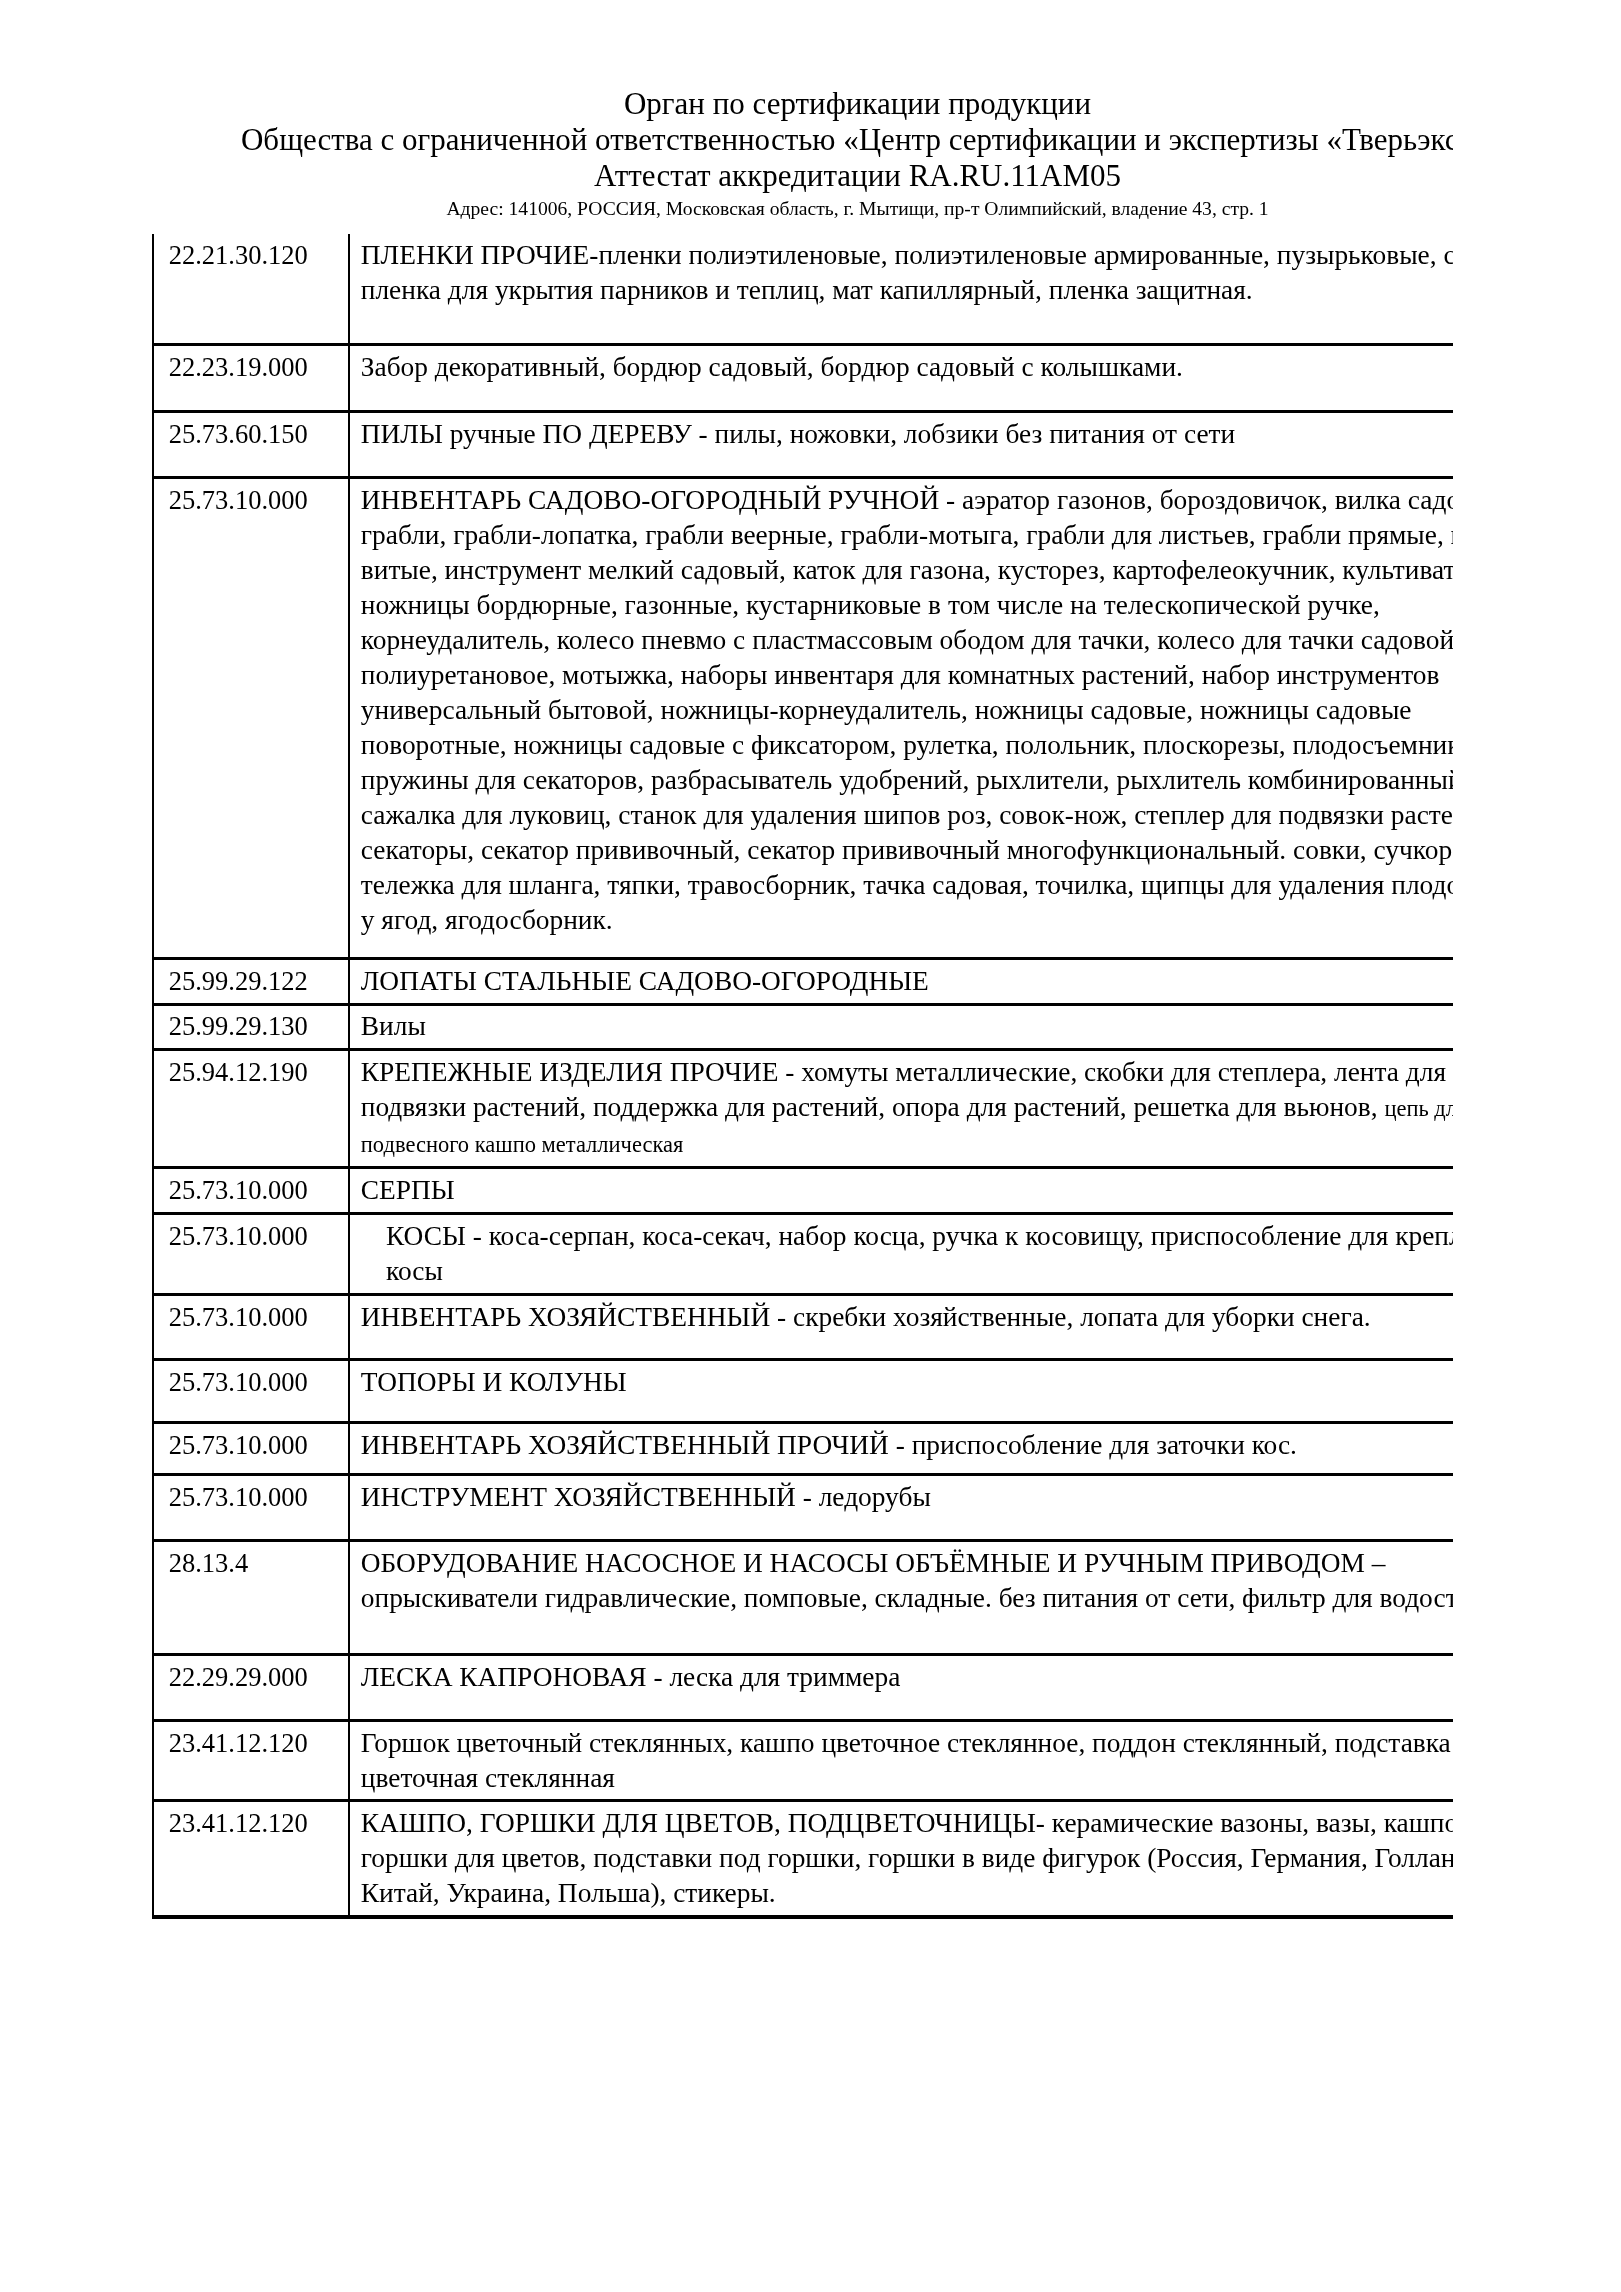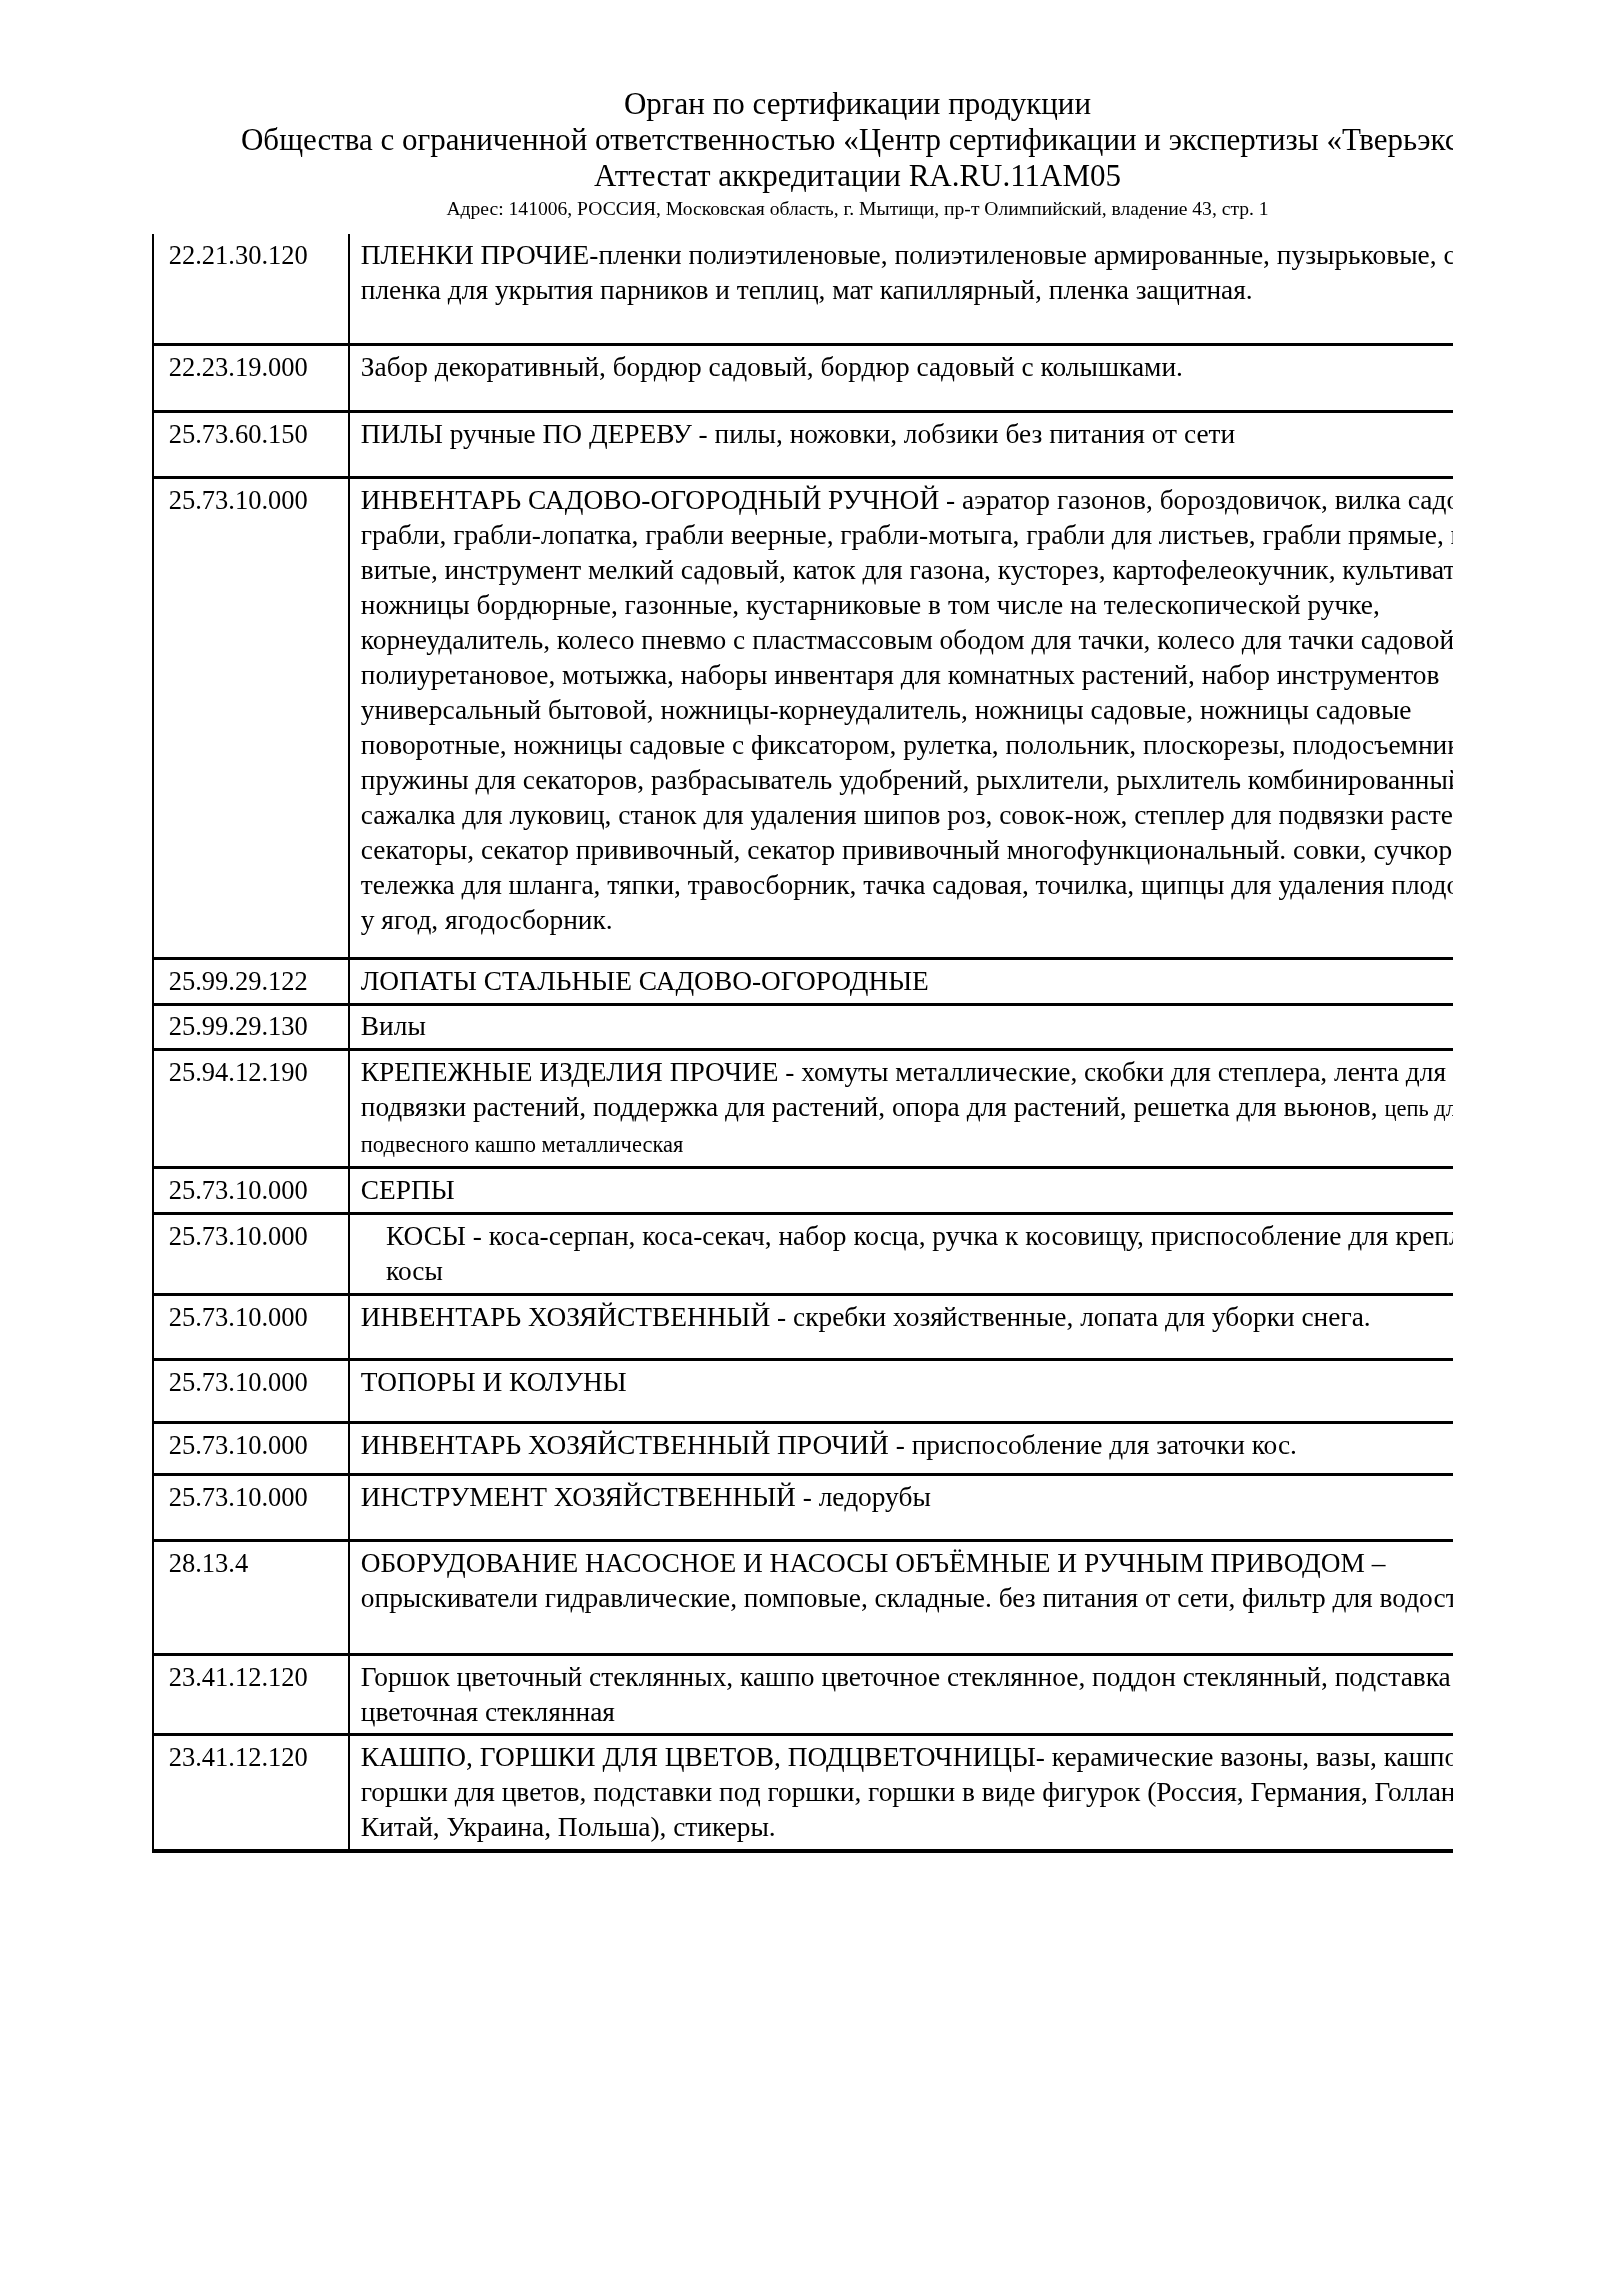--- a/index.html
+++ b/index.html
@@ -137,20 +137,24 @@
         </tr>
         <tr>
           <td class="code" style="height: 66px;">25.73.10.000</td>
           <td class="desc" style="height: 66px;"><span>ИНСТРУМЕНТ ХОЗЯЙСТВЕННЫЙ - ледорубы</span></td>
         </tr>
         <tr>
           <td class="code" style="height: 114px;">28.13.4</td>
           <td class="desc" style="height: 114px;"><span>ОБОРУДОВАНИЕ НАСОСНОЕ И НАСОСЫ ОБЪЁМНЫЕ И РУЧНЫМ ПРИВОДОМ – опрыскиватели гидравлические, помповые, складные. без питания от сети, фильтр для водостоков</span></td>
         </tr>
         <tr>
+          <td class="code" style="height: 66px;">22.29.29.000</td>
+          <td class="desc" style="height: 66px;"><span>ЛЕСКА КАПРОНОВАЯ - леска для триммера</span></td>
+        </tr>
+        <tr>
           <td class="code" style="height: 71px;">23.41.12.120</td>
           <td class="desc" style="height: 71px;"><span>Горшок цветочный стеклянных, кашпо цветочное стеклянное, поддон стеклянный, подставка цветочная стеклянная</span></td>
         </tr>
         <tr>
           <td class="code" style="height: 111px;">23.41.12.120</td>
           <td class="desc" style="height: 111px;"><span>КАШПО, ГОРШКИ ДЛЯ ЦВЕТОВ, ПОДЦВЕТОЧНИЦЫ- керамические вазоны, вазы, кашпо, горшки для цветов, подставки под горшки,  горшки в виде фигурок (Россия, Германия, Голландия, Китай, Украина, Польша), стикеры.</span></td>
         </tr>
       </tbody>
   </table>
 

